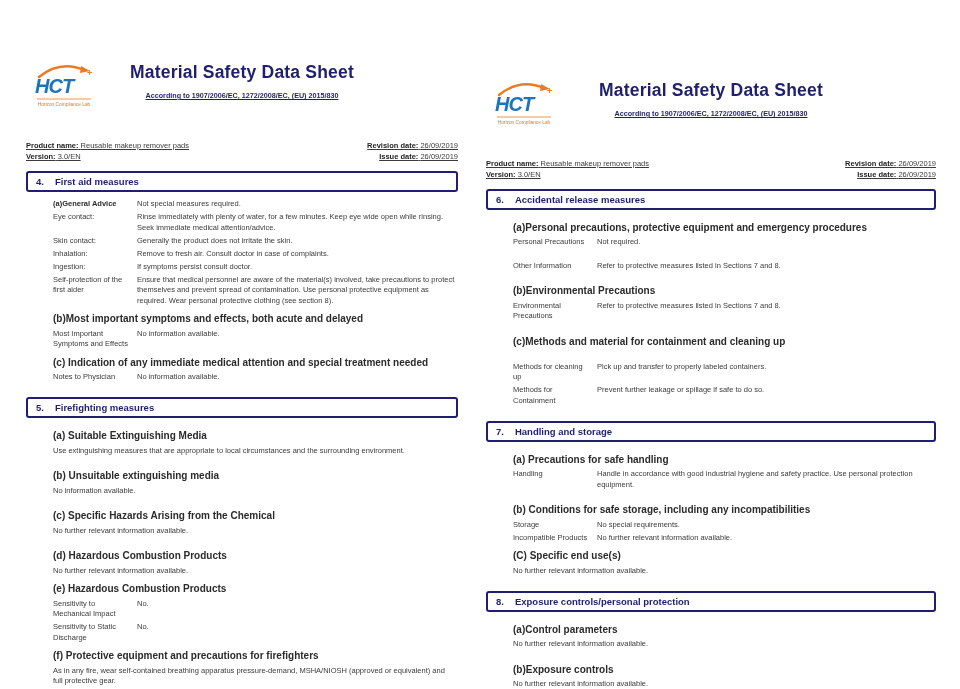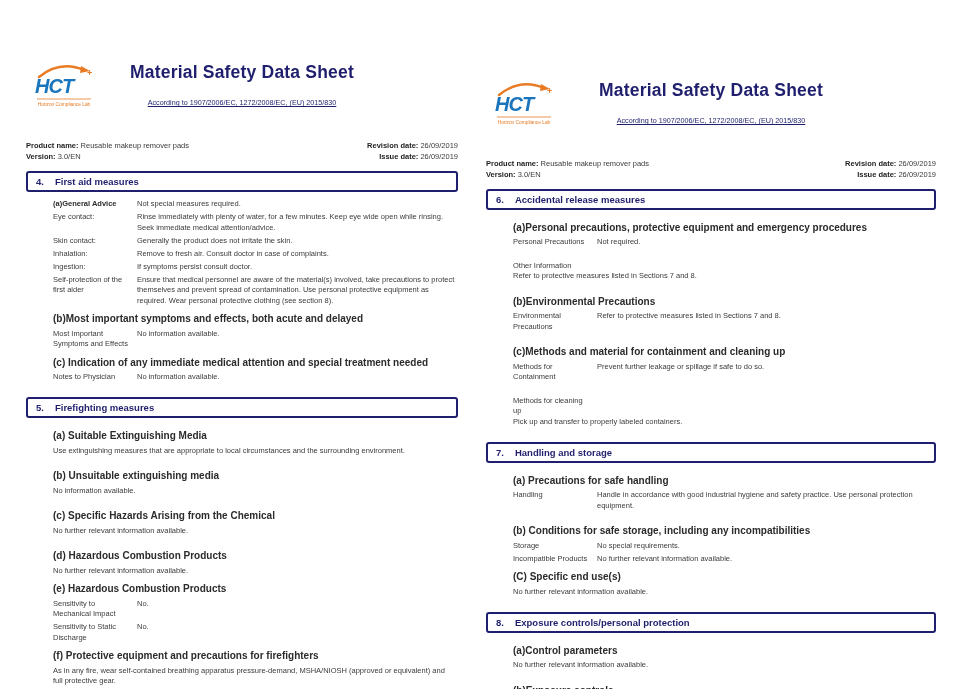--- a/index.html
+++ b/index.html
@@ -16,40 +16,40 @@
   .page-header{position:relative;min-height:70px;}
   .logo{position:absolute;left:6px;top:0;width:64px;height:48px;}
   .logo .swoosh{stroke:var(--orange);stroke-width:2.4;fill:none;stroke-linecap:round;}
   .logo .swoosh-tip{fill:var(--orange);}
   .logo .logo-acronym{font-family:"Liberation Sans",sans-serif;font-style:italic;font-weight:bold;font-size:20px;fill:var(--blue);letter-spacing:-1px;}
   .logo .logo-plus{font-family:"Liberation Sans",sans-serif;font-weight:bold;font-size:9px;fill:var(--orange);}
   .logo .logo-rule{stroke:var(--orange);stroke-width:0.8;}
   .logo .logo-subtitle{font-family:"Liberation Sans",sans-serif;font-size:4.8px;fill:var(--orange);text-anchor:middle;}
 
   .doc-title{margin-top:24px;text-align:center;font-size:17.5px;font-weight:bold;color:var(--navy);letter-spacing:.2px;}
-  .doc-subtitle{margin-top:15px;text-align:center;font-size:7.2px;font-weight:normal;color:var(--navy);text-decoration:underline;}
-
-  .product-row{margin-top:9px;display:flex;justify-content:space-between;font-size:7.5px;color:var(--body);line-height:1.45;}
+  .doc-subtitle{margin-top:8px;text-align:center;font-size:7.2px;font-weight:bold;color:var(--navy);text-decoration:underline;}
+
+  .product-row{margin-top:9px;display:flex;justify-content:space-between;font-size:7.5px;color:var(--body);line-height:1.45;text-decoration:underline;}
   .product-row .lbl{font-weight:bold;color:#1d1d1d;}
   .product-right{text-align:right;}
 
   .sections{margin-top:8px;}
   .section{margin-bottom:11px;}
   .section-header{border:2px solid var(--navy);border-radius:3px;padding:3px 8px;font-size:9.5px;font-weight:bold;color:var(--navy);}
   .sec-num{margin-right:11px;}
   .section-body{padding:5px 2px 1px 27px;}
 
   .kv{display:flex;font-size:7.5px;color:var(--body);line-height:1.4;margin:2.5px 0;}
   .kv .k{width:84px;flex-shrink:0;padding-right:6px;}
   .kv.bold-label .k{font-weight:bold;color:var(--bold);}
   .kv .v{flex:1;}
 
   .item-heading{font-size:10px;font-weight:bold;color:var(--bold);line-height:1.4;margin:6px 0 2.5px;}
   .item-text{font-size:7.5px;color:var(--body);line-height:1.4;margin:2.5px 0;}
-  .gap{margin-top:13px;flex-direction:column;}
+  .gap{margin-top:13px;}
 
   .page-footer{margin-top:8px;text-align:right;padding-right:12px;font-size:11px;font-weight:bold;color:var(--navy);}
 </style>
 </head>
 <body>
 
 <div class="page page-left">
   <div class="page-header">
     <svg class="logo" viewBox="0 0 64 48">
       <path class="swoosh" d="M7 15 Q 28 -2 52 8"></path>
@@ -175,28 +175,28 @@
           <div class="kv gap">
             <div class="k">Other Information</div>
             <div class="v">Refer to protective measures listed in Sections 7 and 8.</div>
           </div>
           <div class="item-heading gap">(b)Environmental Precautions</div>
           <div class="kv">
             <div class="k">Environmental Precautions</div>
             <div class="v">Refer to protective measures listed in Sections 7 and 8.</div>
           </div>
           <div class="item-heading gap">(c)Methods and material for containment and cleaning up</div>
-          <div class="kv">
-            <div class="k">Methods for Containment</div>
-            <div class="v">Prevent further leakage or spillage if safe to do so.</div>
-          </div>
           <div class="kv gap">
             <div class="k">Methods for cleaning up</div>
             <div class="v">Pick up and transfer to properly labeled containers.</div>
           </div>
+          <div class="kv">
+            <div class="k">Methods for Containment</div>
+            <div class="v">Prevent further leakage or spillage if safe to do so.</div>
+          </div>
         </div>
       </div>
       <div class="section">
         <div class="section-header"><span class="sec-num">7.</span><span class="sec-title">Handling and storage</span></div>
         <div class="section-body">
           <div class="item-heading">(a) Precautions for safe handling</div>
           <div class="kv">
             <div class="k">Handling</div>
             <div class="v">Handle in accordance with good industrial hygiene and safety practice. Use personal protection equipment.</div>
           </div>

